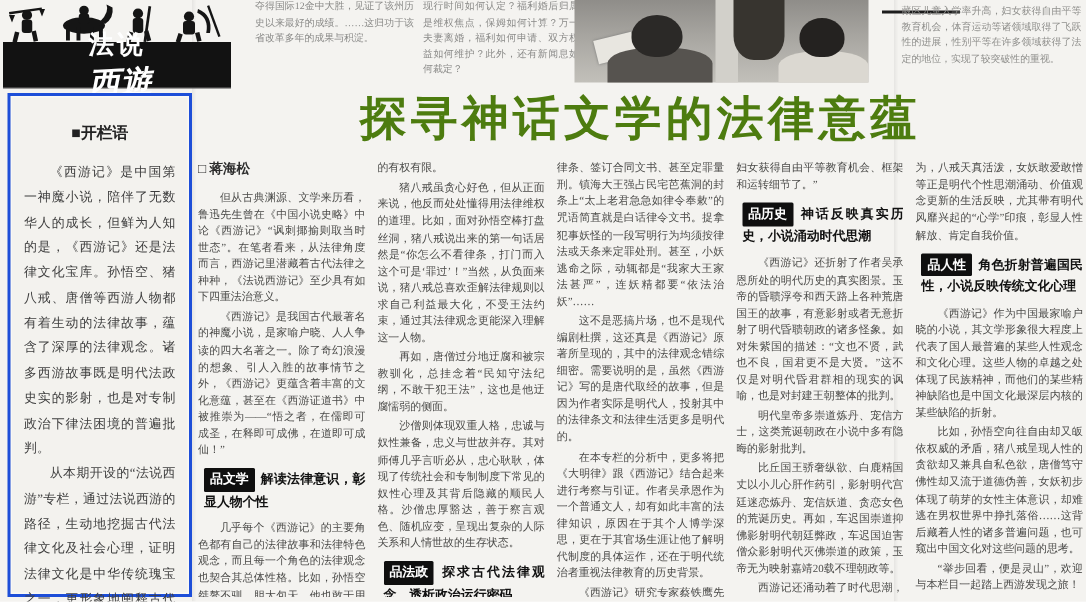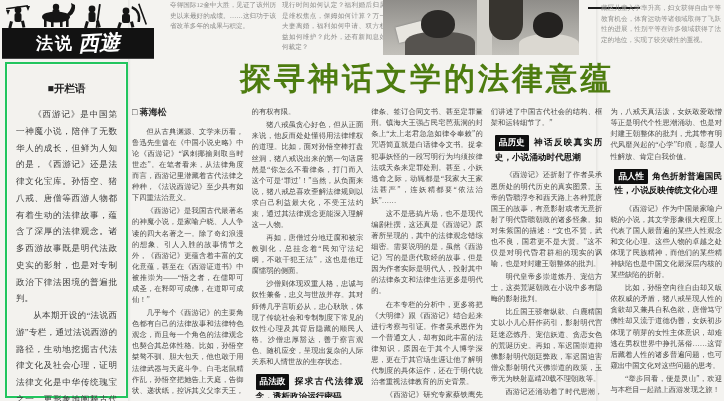--- a/index.html
+++ b/index.html
@@ -3,27 +3,27 @@
 <meta charset="utf-8">
 <style>
   html,body{margin:0;padding:0;}
   body{font-family:"Liberation Serif","DejaVu Serif",serif;}
   #page{position:relative;width:724px;height:401px;background:#f4f3f0;overflow:hidden;}
 
   
   .masthead{position:absolute;left:2px;top:2px;width:152px;}
   .silhouettes{display:block;margin-left:2px;}
   .banner{background:#121212;color:#fff;height:30px;display:flex;align-items:center;justify-content:center;
-          box-shadow:0 1px 0 #444;}
+          box-shadow:0 1px 0 #444;flex-direction:column;}
   .banner-a{font-weight:bold;font-size:17px;letter-spacing:2px;}
   .banner-b{font-weight:bold;font-size:21px;font-style:italic;letter-spacing:0;margin-left:4px;transform:rotate(-3deg);}
 
   
   .sidebar{position:absolute;left:5px;top:62px;width:119px;height:332px;
-           border:2px solid #22c55e;background:#f3f2ee;box-shadow:inset 0 0 0 1px #f9f8f5;}
+           border:2px solid #1d4ed8;background:#f3f2ee;box-shadow:inset 0 0 0 1px #f9f8f5;}
   .sidebar-inner{padding:18px 9px 8px 9px;}
   .sidebar-heading{font-weight:bold;font-size:10.5px;color:#222;text-align:center;margin-bottom:10px;}
   .sidebar p{font-size:8.6px;line-height:1.95;color:#3e3e3e;text-align:justify;text-indent:2em;margin:0;}
 
   
   .strip-col{position:absolute;top:0;font-size:6.6px;line-height:1.6;color:#8a8a88;text-align:justify;overflow:hidden;}
   #stripA{left:170px;width:106px;height:50px;}
   #stripB{left:282px;width:104px;height:50px;}
   #stripR{left:601px;top:3px;width:120px;height:52px;color:#90908d;}
   .strip-rule{position:absolute;left:588px;top:7px;width:52px;height:2px;background:#1c1c1c;}
@@ -131,20 +131,23 @@
 
   <div class="main">
     <h1 class="headline">探寻神话文学的法律意蕴</h1>
 
     <div class="cols">
 
       <div class="col">
         <div class="author">□ 蒋海松</div>
         <p class="p">但从古典渊源、文学来历看，鲁迅先生曾在《中国小说史略》中论《西游记》“讽刺揶揄则取当时世态”。在笔者看来，从法律角度而言，西游记里潜藏着古代法律之种种，《法说西游记》至少具有如下四重法治意义。</p>
         <p class="p">《西游记》是我国古代最著名的神魔小说，是家喻户晓、人人争读的四大名著之一。除了奇幻浪漫的想象、引人入胜的故事情节之外，《西游记》更蕴含着丰富的文化意蕴，甚至在《西游证道书》中被推崇为——“悟之者，在儒即可成圣，在释即可成佛，在道即可成仙！”</p>
+        <div class="marker">
+          <span class="tag">品文学</span><span>解读法律意识，彰显人物个性</span>
+        </div>
         <p class="p">几乎每个《西游记》的主要角色都有自己的法律故事和法律特色观念，而且每一个角色的法律观念也契合其总体性格。比如，孙悟空桀骜不驯、胆大包天，他也敢于用法律武器与天庭斗争。白毛老鼠精作乱，孙悟空把她告上天庭，告御状、递状纸，控诉其义父李天王，那状子与</p>
       </div>
 
       <div class="col">
         <p class="p cont">的有权有限。</p>
         <p class="p">猪八戒虽贪心好色，但从正面来说，他反而处处懂得用法律维权的道理。比如，面对孙悟空棒打盘丝洞，猪八戒说出来的第一句话居然是“你怎么不看律条，打门而入这个可是‘罪过’！”当然，从负面来说，猪八戒总喜欢歪解法律规则以求自己利益最大化，不受王法约束，通过其法律观念更能深入理解这一人物。</p>
         <p class="p">再如，唐僧过分地迂腐和被宗教驯化，总挂念着“民知守法纪纲，不敢干犯王法”，这也是他迂腐懦弱的侧面。</p>
         <p class="p">沙僧则体现双重人格，忠诚与奴性兼备，忠义与世故并存。其对师傅几乎言听必从，忠心耿耿，体现了传统社会和专制制度下常见的奴性心理及其背后隐藏的顺民人格。沙僧忠厚豁达，善于察言观色、随机应变，呈现出复杂的人际关系和人情世故的生存状态。</p>
         <div class="marker">
           <span class="tag">品法政</span><span>探求古代法律观念，透析政治运行密码</span>
@@ -153,32 +156,32 @@
       </div>
 
       <div class="col">
         <p class="p cont">律条、签订合同文书、甚至定罪量刑。镇海大王强占民宅芭蕉洞的封条上“太上老君急急如律令奉敕”的咒语简直就是白话律令文书。捉拿犯事妖怪的一段写明行为均须按律法或天条来定罪处刑。甚至，小妖逃命之际，动辄都是“我家大王家法甚严”，连妖精都要“依法治妖”……</p>
         <p class="p">这不是恶搞片场，也不是现代编剧杜撰，这还真是《西游记》原著所呈现的，其中的法律观念错综细密。需要说明的是，虽然《西游记》写的是唐代取经的故事，但是因为作者实际是明代人，投射其中的法律条文和法律生活更多是明代的。</p>
         <p class="p">在本专栏的分析中，更多将把《大明律》跟《西游记》结合起来进行考察与引证。作者吴承恩作为一个普通文人，却有如此丰富的法律知识，原因在于其个人博学深思，更在于其官场生涯让他了解明代制度的具体运作，还在于明代统治者重视法律教育的历史背景。</p>
         <p class="p">《西游记》研究专家蔡铁鹰先生就指出：“《西游记》就像一部中国古代政治、社会学的大百科全书，不经意之间，吴承恩已经给我</p>
       </div>
 
       <div class="col">
-        <p class="p cont">们讲述了中国古代社会的结构、框架和运转细节了。”</p>
+        <p class="p cont">妇女获得自由平等教育机会、框架和运转细节了。”</p>
         <div class="marker">
           <span class="tag">品历史</span><span>神话反映真实历史，小说涌动时代思潮</span>
         </div>
         <p class="p">《西游记》还折射了作者吴承恩所处的明代历史的真实图景。玉帝的昏聩浮夸和西天路上各种荒唐国王的故事，有意影射或者无意折射了明代昏聩朝政的诸多怪象。如对朱紫国的描述：“文也不贤，武也不良，国君更不是大贤。”这不仅是对明代昏君群相的现实的讽喻，也是对封建王朝整体的批判。</p>
         <p class="p">明代皇帝多崇道炼丹、宠信方士，这类荒诞朝政在小说中多有隐晦的影射批判。</p>
         <p class="p">比丘国王骄奢纵欲、白鹿精国丈以小儿心肝作药引，影射明代宫廷迷恋炼丹、宠信妖道、贪恋女色的荒诞历史。再如，车迟国崇道抑佛影射明代朝廷弊政，车迟国迫害僧众影射明代灭佛崇道的政策，玉帝无为映射嘉靖20载不理朝政等。</p>
         <p class="p">西游记还涌动着了时代思潮，孙悟空大闹天宫、蔑视皇权的行</p>
       </div>
 
       <div class="col">
-        <p class="p cont">为，八戒天真活泼，女妖敢爱敢憎等正是明代个性思潮涌动、也是对封建王朝整体的批判，尤其带有明代风靡兴起的“心学”印痕，彰显人性解放、肯定自我价值。</p>
+        <p class="p cont">为，八戒天真活泼，女妖敢爱敢憎等正是明代个性思潮涌动、价值观念更新的生活反映，尤其带有明代风靡兴起的“心学”印痕，彰显人性解放、肯定自我价值。</p>
         <div class="marker">
           <span class="tag">品人性</span><span>角色折射普遍国民性，小说反映传统文化心理</span>
         </div>
         <p class="p">《西游记》作为中国最家喻户晓的小说，其文学形象很大程度上代表了国人最普遍的某些人性观念和文化心理。这些人物的卓越之处体现了民族精神，而他们的某些精神缺陷也是中国文化最深层内核的某些缺陷的折射。</p>
         <p class="p">比如，孙悟空向往自由却又皈依权威的矛盾，猪八戒呈现人性的贪欲却又兼具自私色欲，唐僧笃守佛性却又流于道德伪善，女妖初步体现了萌芽的女性主体意识，却难逃在男权世界中挣扎落俗……这背后藏着人性的诸多普遍问题，也可窥出中国文化对这些问题的思考。</p>
         <p class="p">“举步回看，便是灵山”，欢迎与本栏目一起踏上西游发现之旅！</p>
         <p class="p byline-note">[作者系湖南大学法学院副教授]</p>
       </div>
 
     </div>

